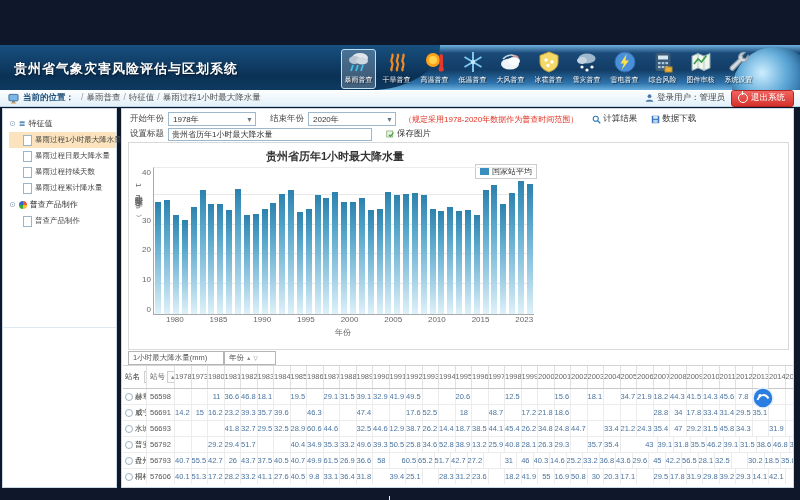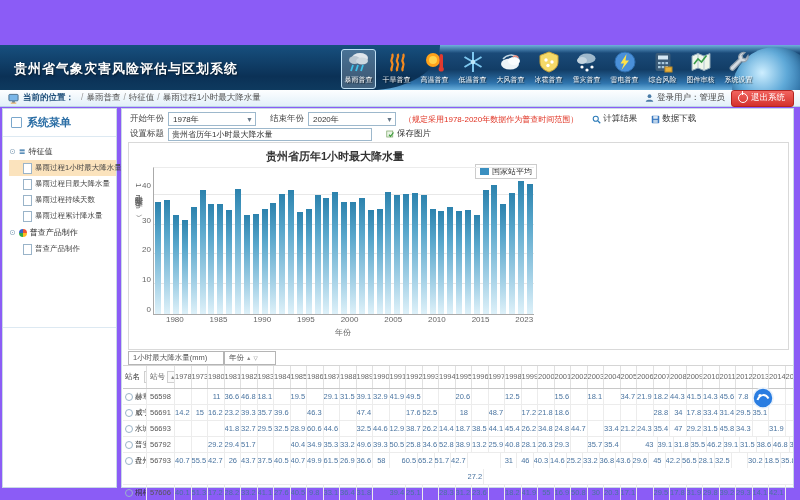--- a/index.html
+++ b/index.html
@@ -1,17 +1,17 @@
 <!DOCTYPE html>
 <html><head>
 <meta charset="utf-8">
 <style>
   html,body{margin:0;padding:0;}
   body{font-family:"Liberation Sans","DejaVu Sans",sans-serif;background:#fff;}
-  #page{position:relative;width:800px;height:500px;background:#8b5cf6;overflow:hidden;}
+  #page{position:relative;width:800px;height:500px;background:#0f172a;overflow:hidden;}
 
   
   .hdr{position:absolute;left:0;top:45px;width:800px;height:45px;
        background:linear-gradient(180deg,#6fb0dd 0%,#1a4a78 18%,#123d66 55%,#2f74ad 85%,#69b0dd 100%);overflow:hidden;}
   .globe{position:absolute;right:-18px;top:2px;width:86px;height:86px;border-radius:50%;
          background:radial-gradient(circle at 35% 30%,#cdeeff 0%,#5fa9d8 30%,#1e5f96 60%,#0a2f52 90%);
          box-shadow:inset -6px -8px 14px rgba(0,0,0,.4);}
   .plate{position:absolute;left:0;top:0;width:440px;height:45px;
          background:linear-gradient(180deg,#17507f,#0b3156 70%,#0e3a5f);
          border-bottom-right-radius:70px 44px;}
@@ -260,24 +260,20 @@
         <span>登录用户：管理员</span>
       </span>
       <span class="logout">
         <span class="pwr"></span>
         <span>退出系统</span>
       </span>
     </div>
   </div>
 
   <div class="sidebar">
-    <div class="sbhdr">
-      <span class="sbico"></span>
-      <span>系统菜单</span>
-    </div>
     <div class="tree" id="tree">
         <div class="grp">
           <span class="tgl">⊙</span>
           <span class="lst">≣</span>
           <span>特征值</span>
         </div>
         <div class="leaf sel">
           <span class="page"></span>
           <span>暴雨过程1小时最大降水量</span>
         </div>
@@ -359,21 +355,21 @@
           <div class="ylabel">1小时降水量（mm）</div>
           <div class="plot">
             <div class="ytick" style="bottom:-4.0px">0</div>
             <div class="gline" style="bottom:29.8px"></div>
             <div class="ytick" style="bottom:25.8px">10</div>
             <div class="gline" style="bottom:59.6px"></div>
             <div class="ytick" style="bottom:55.6px">20</div>
             <div class="gline" style="bottom:89.4px"></div>
             <div class="ytick" style="bottom:85.4px">30</div>
             <div class="gline" style="bottom:119.2px"></div>
-            <div class="ytick" style="bottom:120px">40</div>
+            <div class="ytick" style="bottom:133px">40</div>
             <div class="bars">
               <div class="slot">
                 <div class="bar" style="height:112.0px" title="1978: 37.6"></div>
               </div>
               <div class="slot">
                 <div class="bar" style="height:114.4px" title="1979: 38.4"></div>
               </div>
               <div class="slot">
                 <div class="bar" style="height:98.9px" title="1980: 33.2"></div>
               </div>
@@ -783,21 +779,21 @@
           <div class="cell" style="width: 16.5px;">40.7</div>
           <div class="cell" style="width: 16.5px;">49.9</div>
           <div class="cell" style="width: 16.5px;">61.5</div>
           <div class="cell" style="width: 16.5px;">26.9</div>
           <div class="cell" style="width: 16.5px;">36.6</div>
           <div class="cell" style="width: 16.5px;">58</div>
           <div class="cell" style="width: 16.5px; margin-left: 12px;">60.5</div>
           <div class="cell" style="width: 16.5px;">65.2</div>
           <div class="cell" style="width: 16.5px;">51.7</div>
           <div class="cell" style="width: 16.5px;">42.7</div>
-          <div class="cell" style="width: 16.5px; margin-top: 16px;">27.2</div>
+          <div class="cell" style="width: 16.5px;">27.2</div>
           <div class="cell" style="width: 16.5px;"></div>
           <div class="cell" style="width: 16.5px;">31</div>
           <div class="cell" style="width: 16.5px;">46</div>
           <div class="cell" style="width: 16.5px;">40.3</div>
           <div class="cell" style="width: 16.5px;">14.6</div>
           <div class="cell" style="width: 16.5px;">25.2</div>
           <div class="cell" style="width: 16.5px;">33.2</div>
           <div class="cell" style="width: 16.5px;">36.8</div>
           <div class="cell" style="width: 16.5px;">43.6</div>
           <div class="cell" style="width: 16.5px;">29.6</div>

